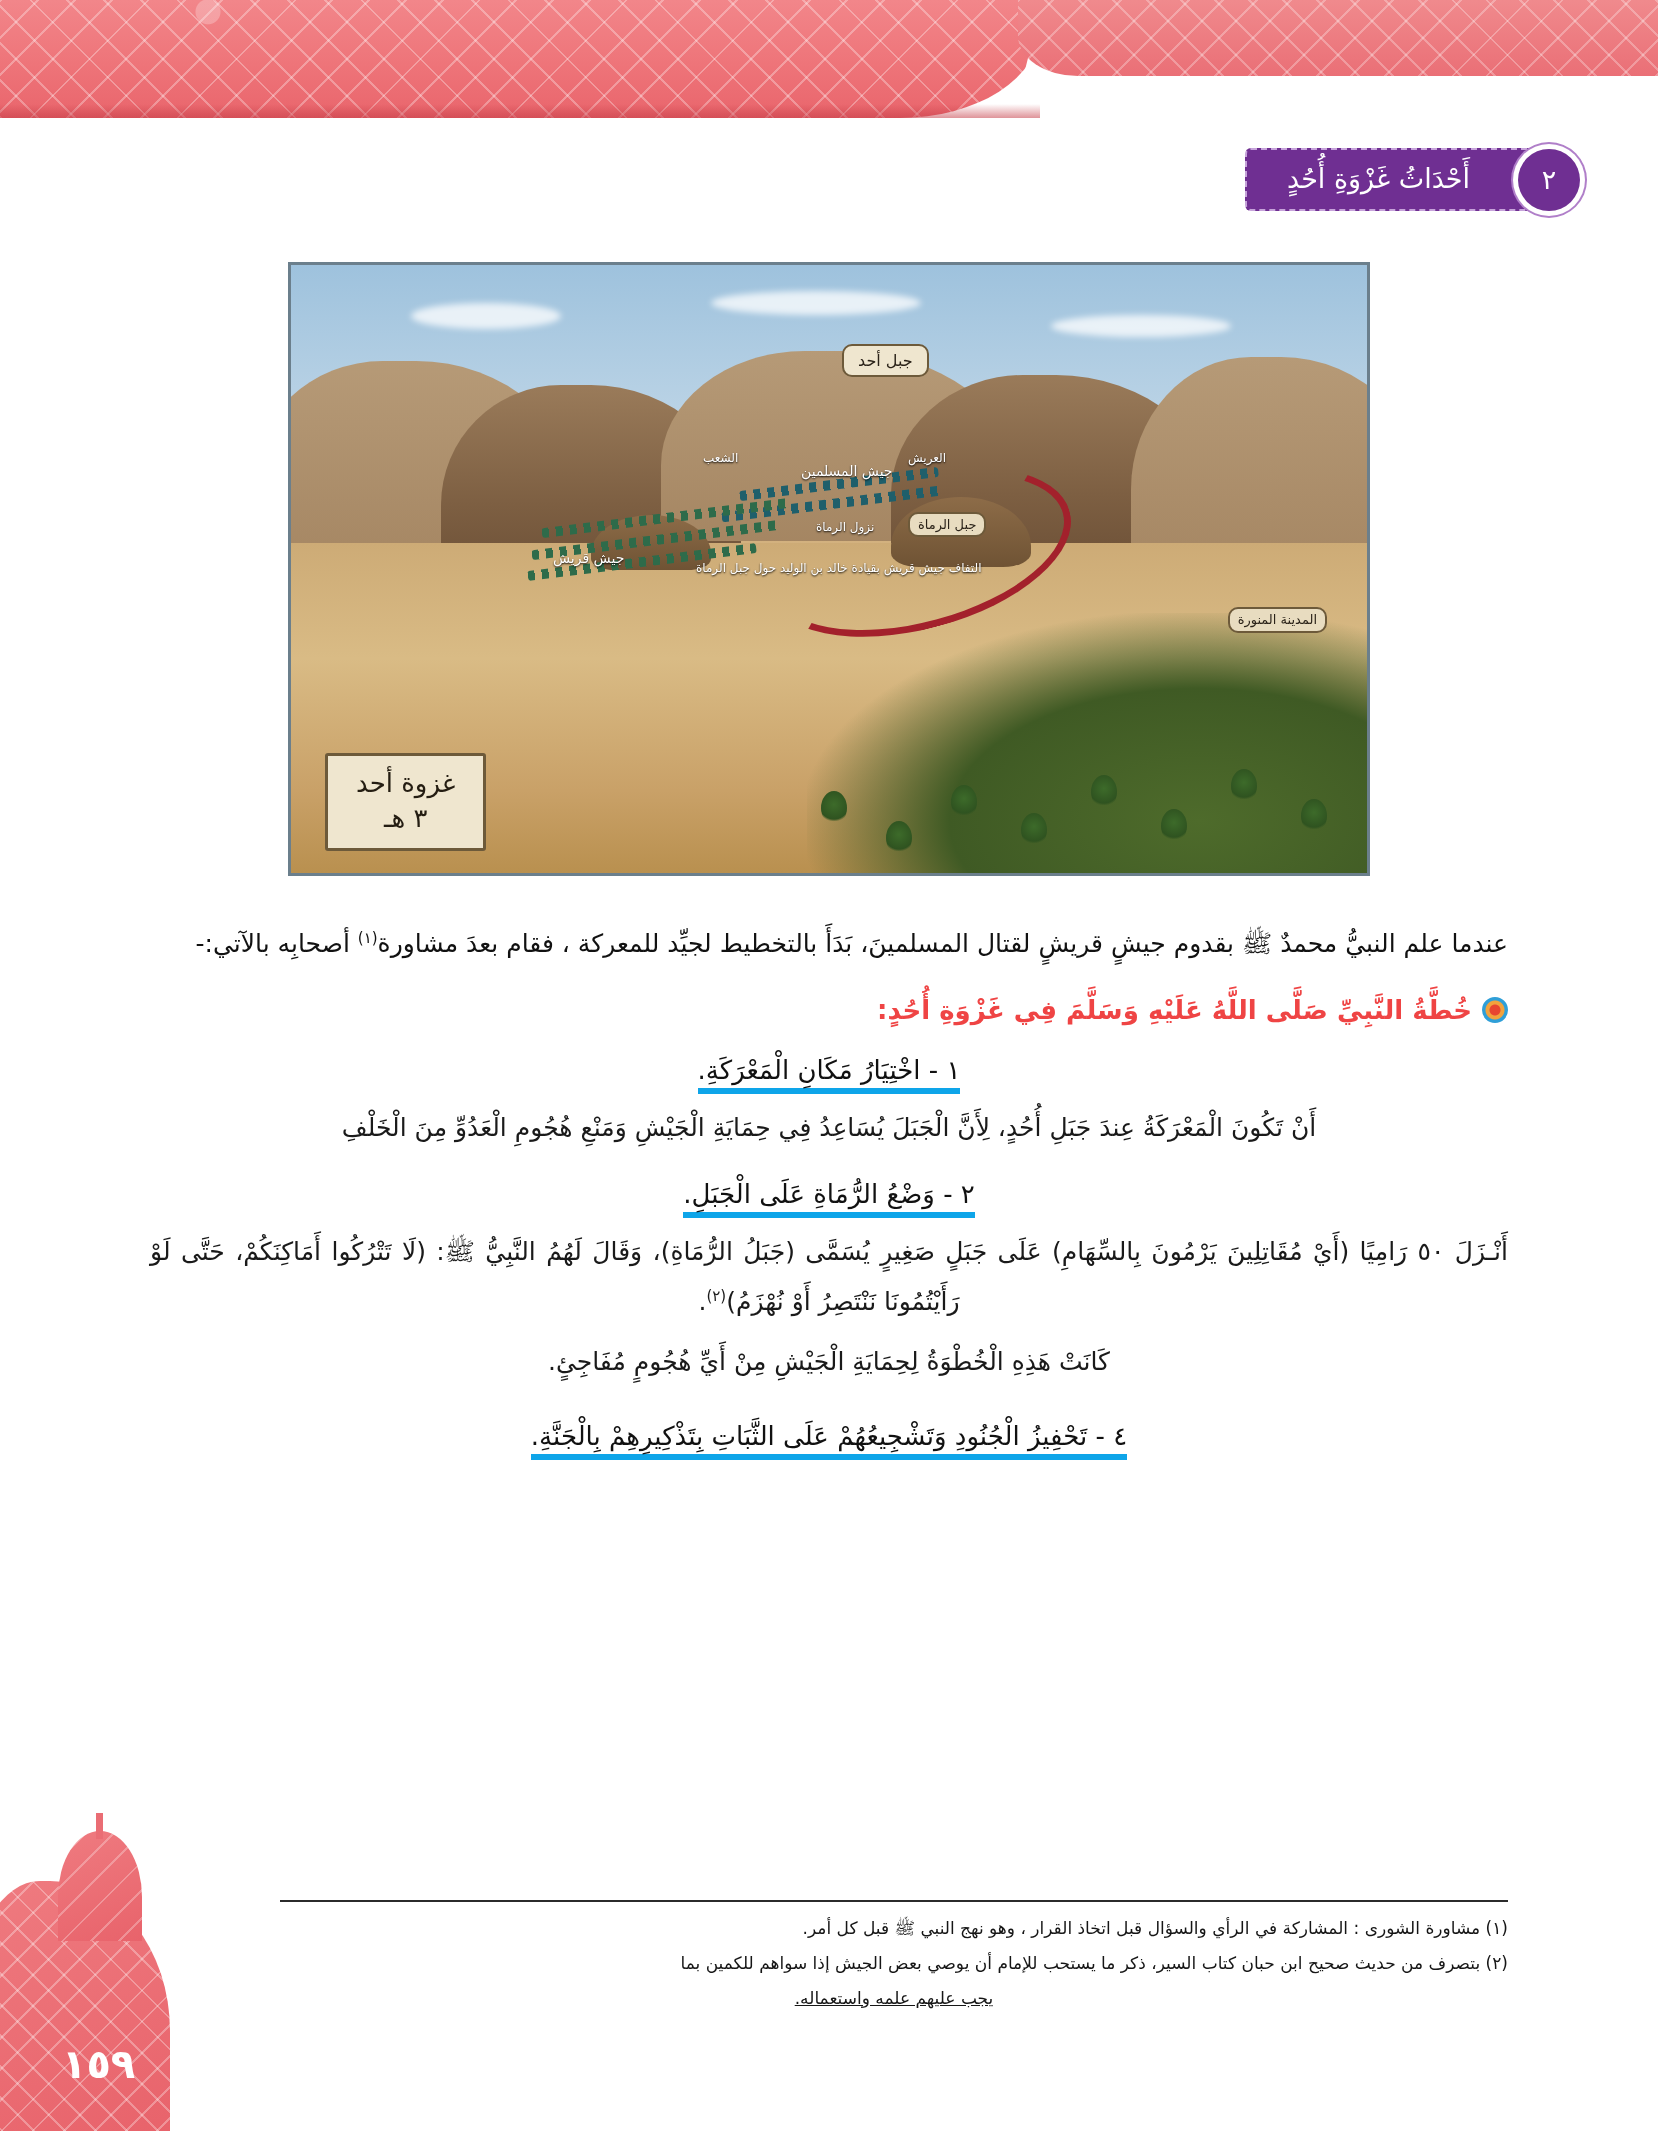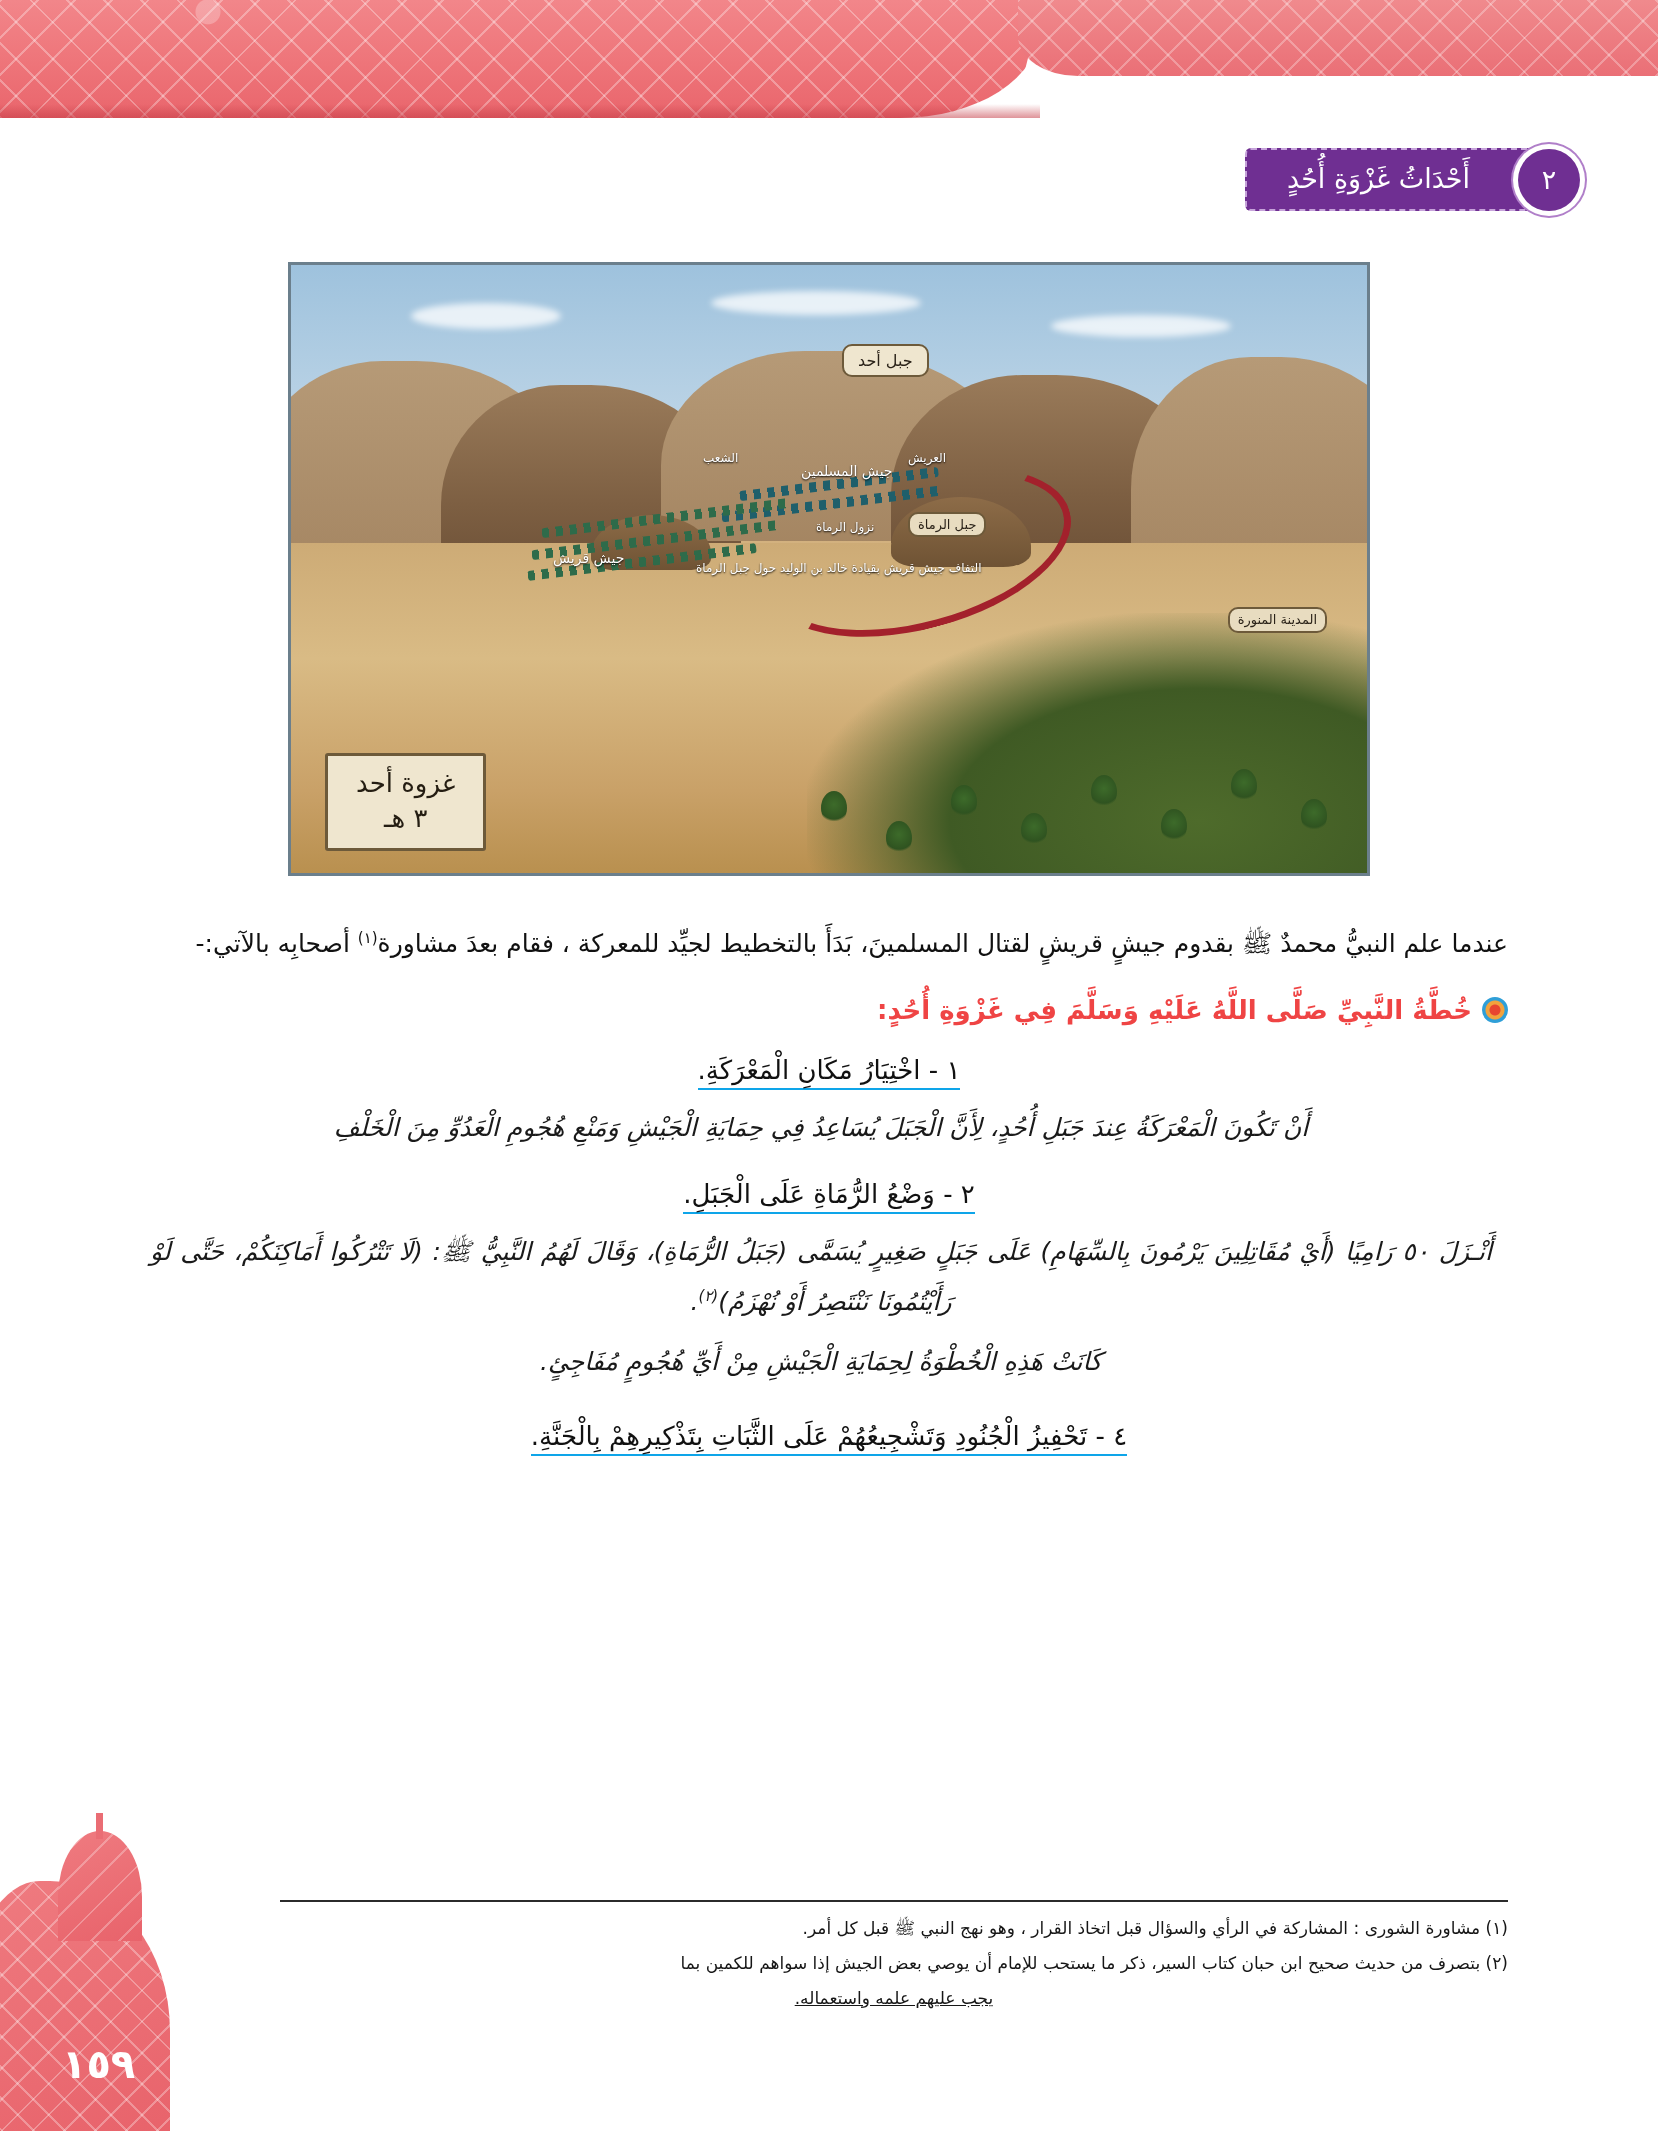--- a/index.html
+++ b/index.html
@@ -287,30 +287,29 @@
     font-weight: bold;
     color: #ef4444;
   }
   .item-title {
     font-size: 26px;
     text-align: center;
     margin: 26px 0 18px 0;
     color: #111;
   }
   .item-title span {
-    border-bottom: 2px solid #0ea5e9;
+    border-bottom: 6px solid #0ea5e9;
     padding-bottom: 3px;
   }
   .item-body {
     font-size: 25px;
     line-height: 2.0;
     text-align: justify;
     text-align-last: center;
-    margin: 0 16px 10px 0;
-    font-style: italic;
+    margin: 0 0 10px 0;
   }
   .item-body.center { text-align: center; text-align-last: center; }
 
   
   .footnotes {
     position: absolute;
     right: 150px;
     left: 280px;
     bottom: 112px;
     direction: rtl;

